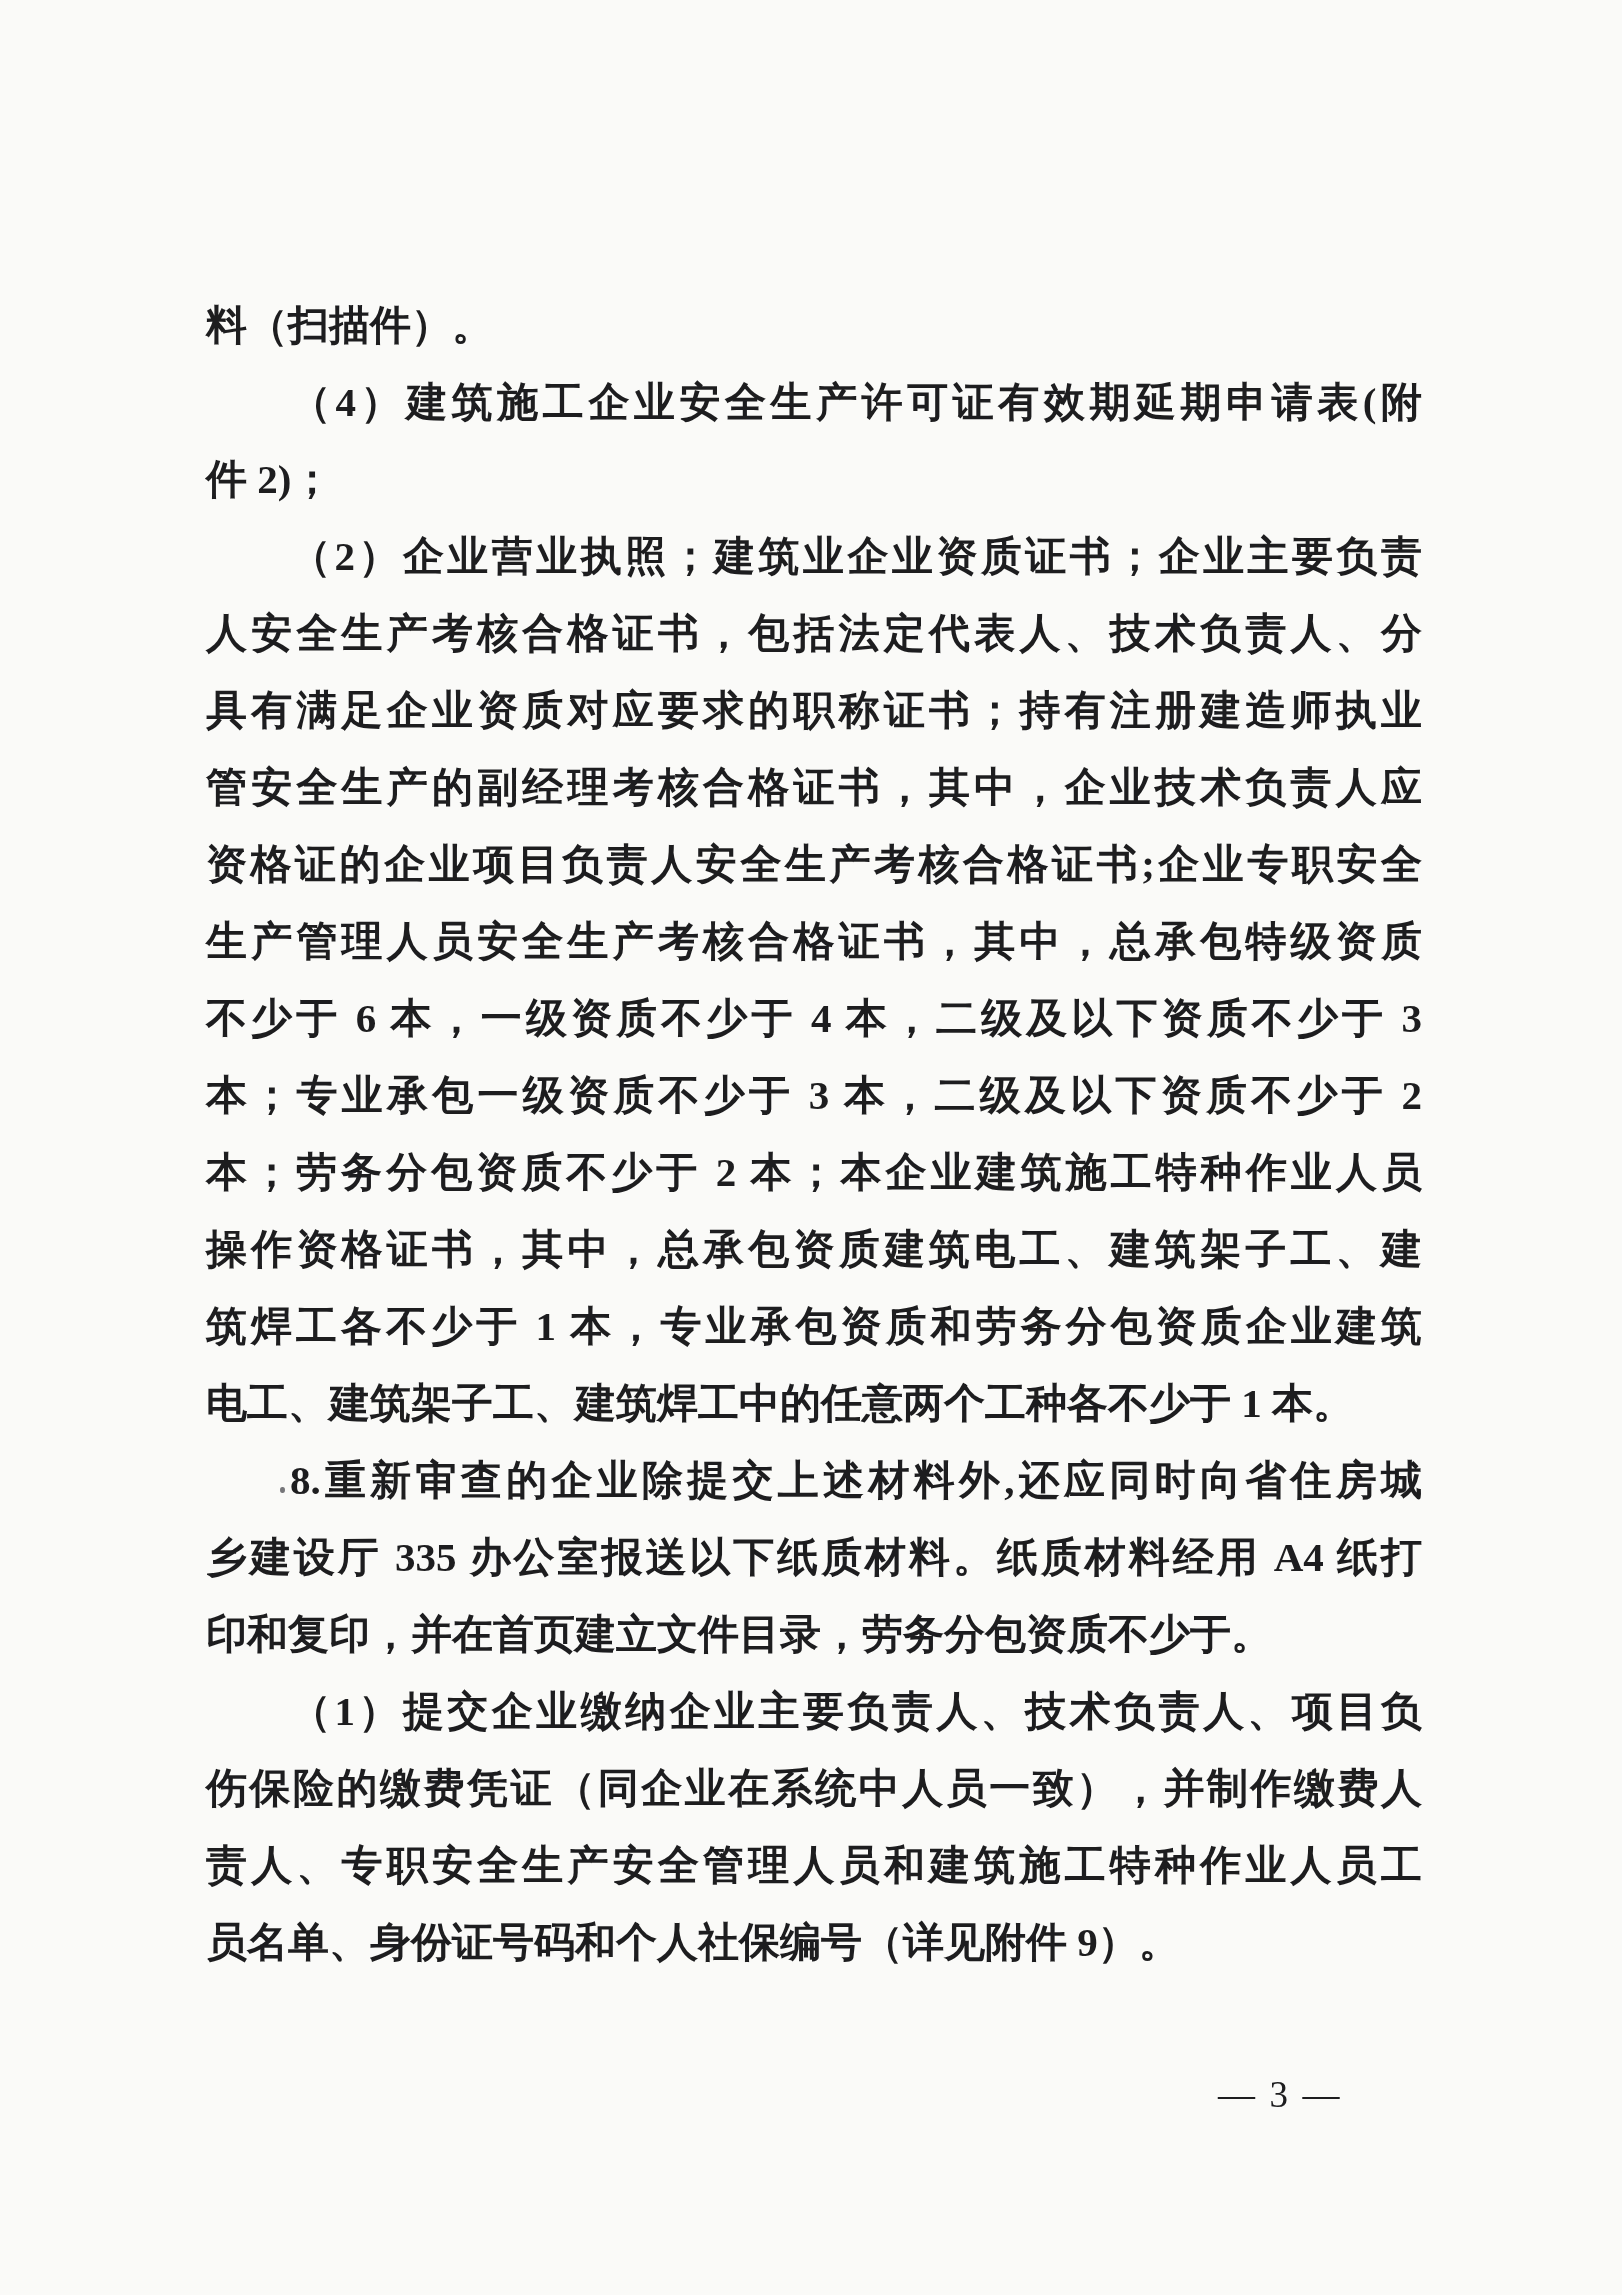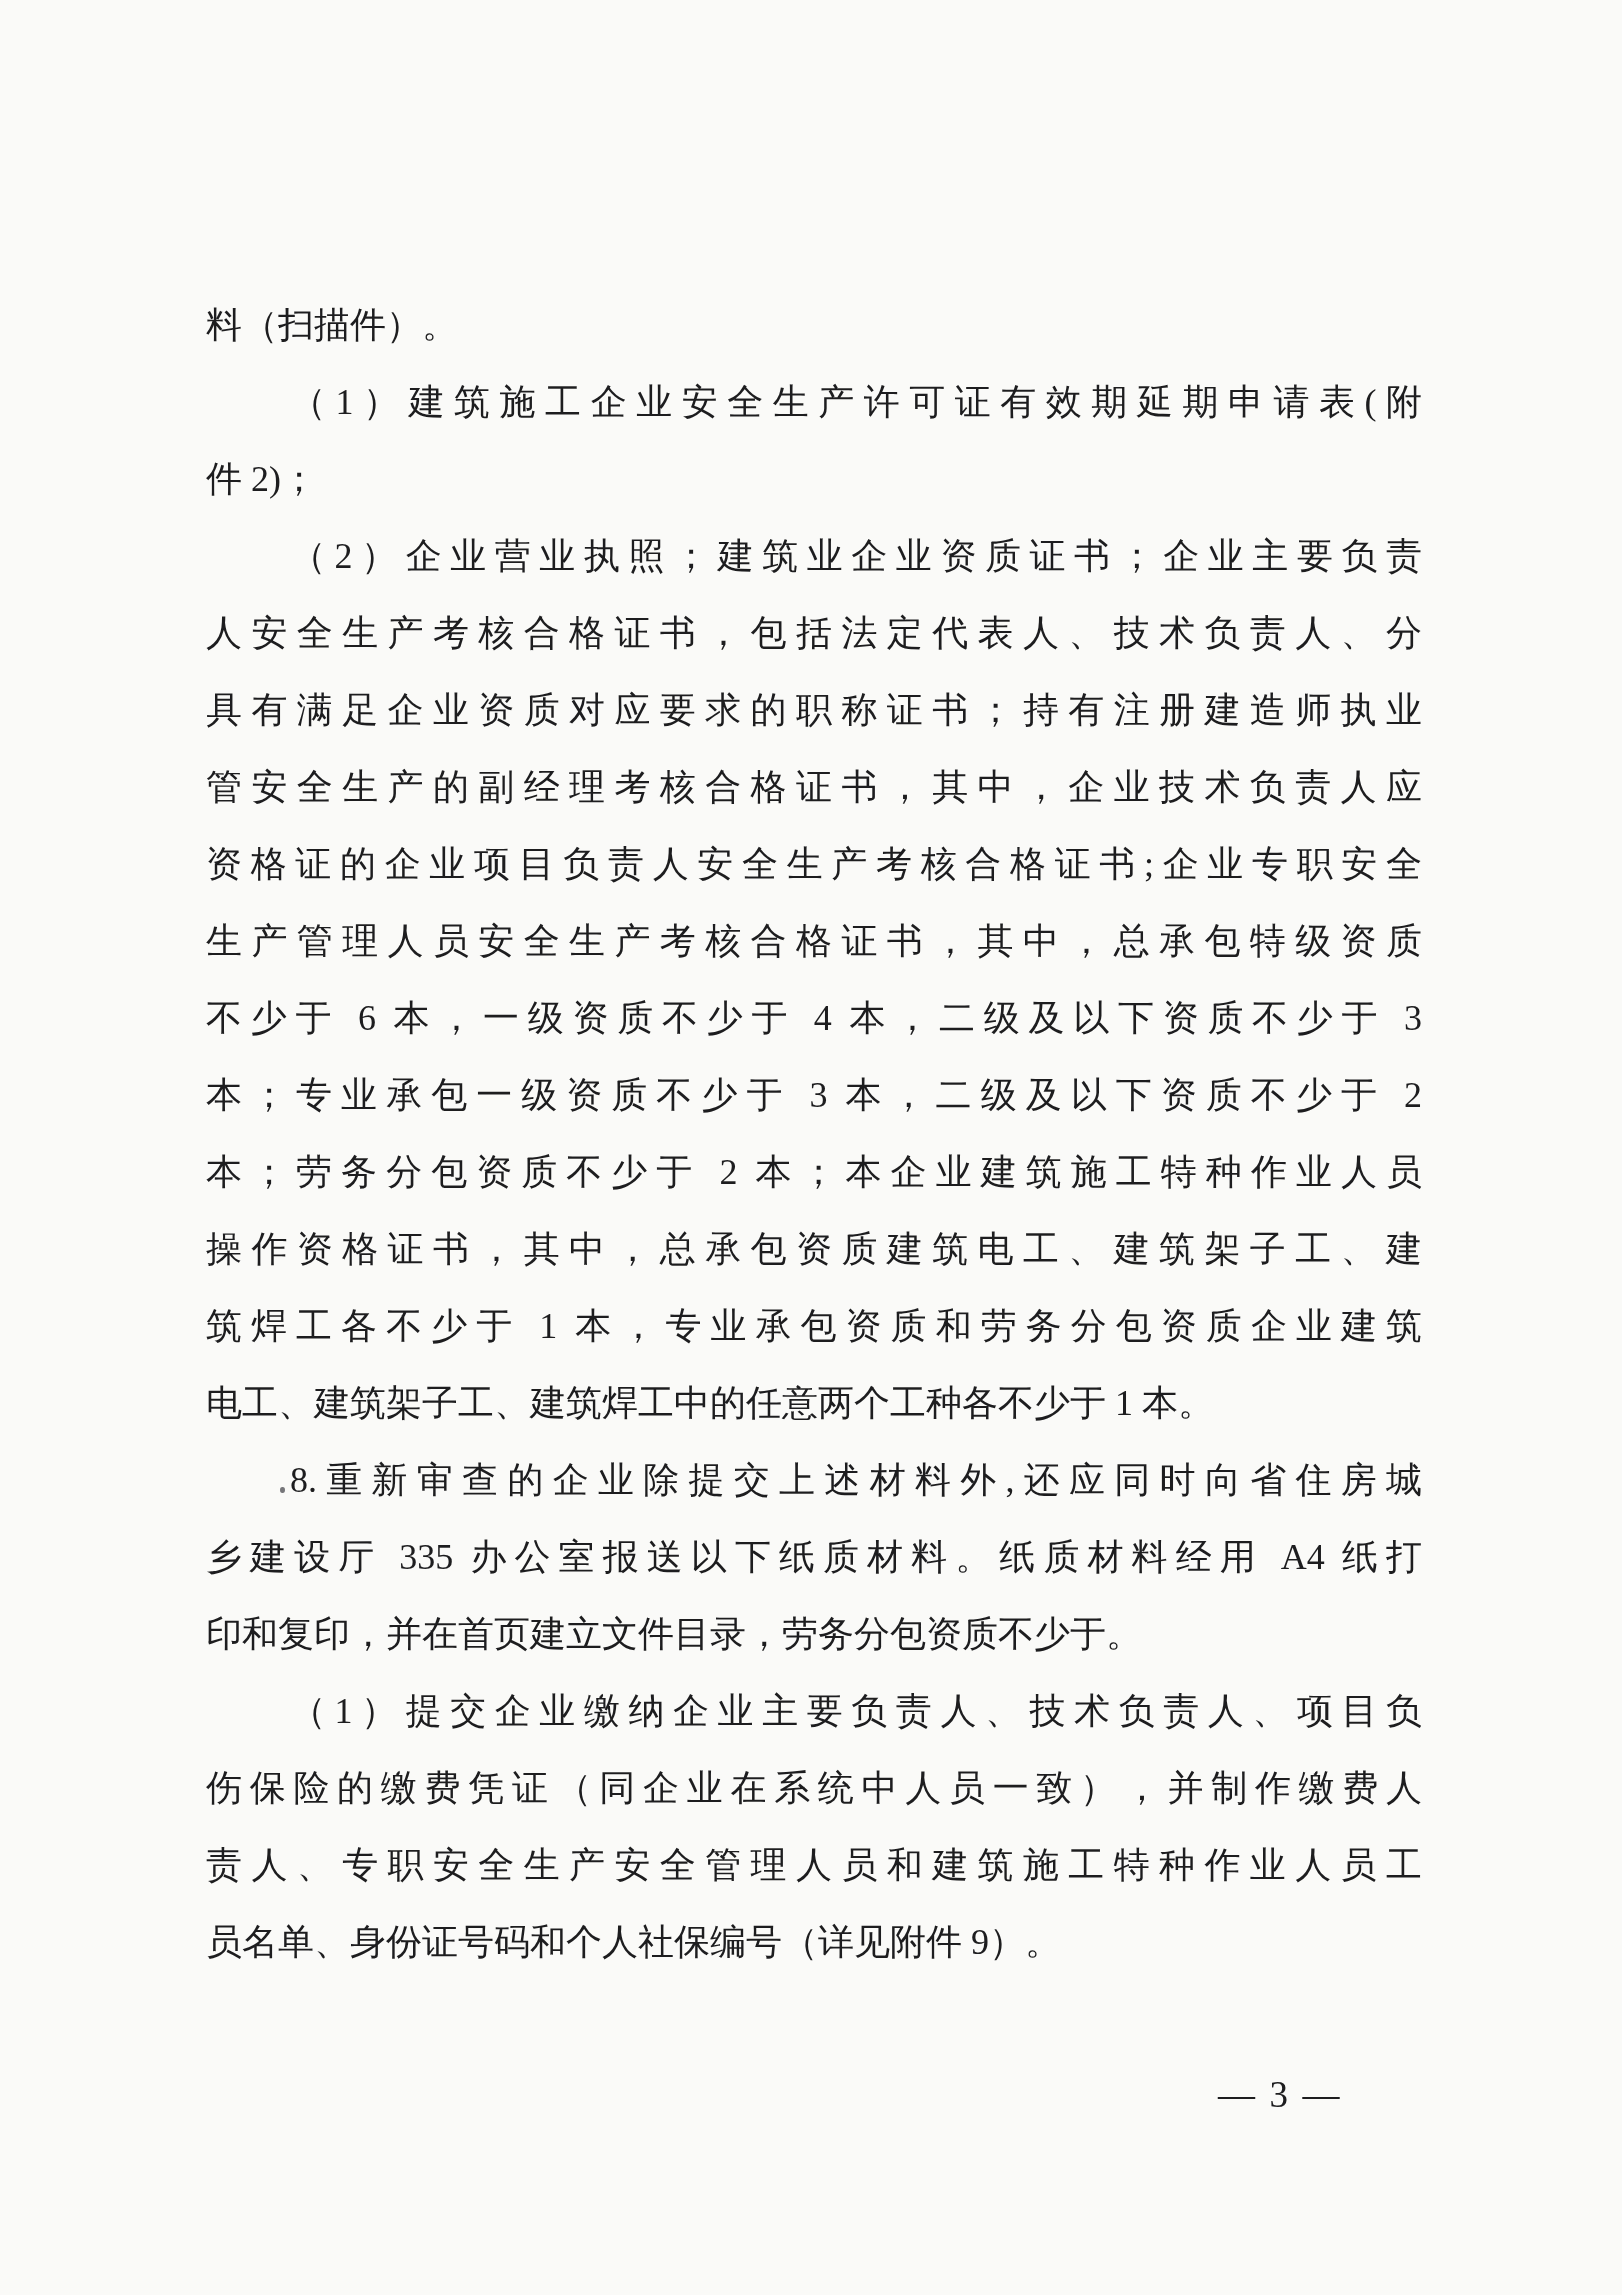--- a/index.html
+++ b/index.html
@@ -16,23 +16,24 @@
     background: #fafaf8;
     overflow: hidden;
     font-family: "Liberation Serif", "DejaVu Serif", serif;
     color: #1d1d1f;
   }
   .content {
     position: absolute;
     left: 206px;
     top: 287px;
     width: 1216px;
-    font-size: 36px;
+    font-size: 41px;
     line-height: 77px;
     text-align: justify;
+    font-weight: bold;
   }
   .paragraph {
     margin: 0;
   }
   .line {
     width: 100%;
     text-align: justify;
     text-align-last: justify;
     text-justify: inter-character;
     white-space: nowrap;
@@ -67,21 +68,21 @@
 </style>
 </head>
 <body>
 
 <div class="page">
   <div class="content">
       <div class="paragraph">
         <div class="line last">料（扫描件）。</div>
       </div>
       <div class="paragraph">
-        <div class="line indent">（1）建筑施工企业安全生产许可证有效期延期申请表(附</div>
+        <div class="line indent">（4）建筑施工企业安全生产许可证有效期延期申请表(附</div>
         <div class="line last">件 2)；</div>
       </div>
       <div class="paragraph">
         <div class="line indent">（2）企业营业执照；建筑业企业资质证书；企业主要负责</div>
         <div class="line">人安全生产考核合格证书，包括法定代表人、技术负责人、分</div>
         <div class="line">具有满足企业资质对应要求的职称证书；持有注册建造师执业</div>
         <div class="line">管安全生产的副经理考核合格证书，其中，企业技术负责人应</div>
         <div class="line">资格证的企业项目负责人安全生产考核合格证书;企业专职安全</div>
         <div class="line">生产管理人员安全生产考核合格证书，其中，总承包特级资质</div>
         <div class="line">不少于 6 本，一级资质不少于 4 本，二级及以下资质不少于 3</div>

